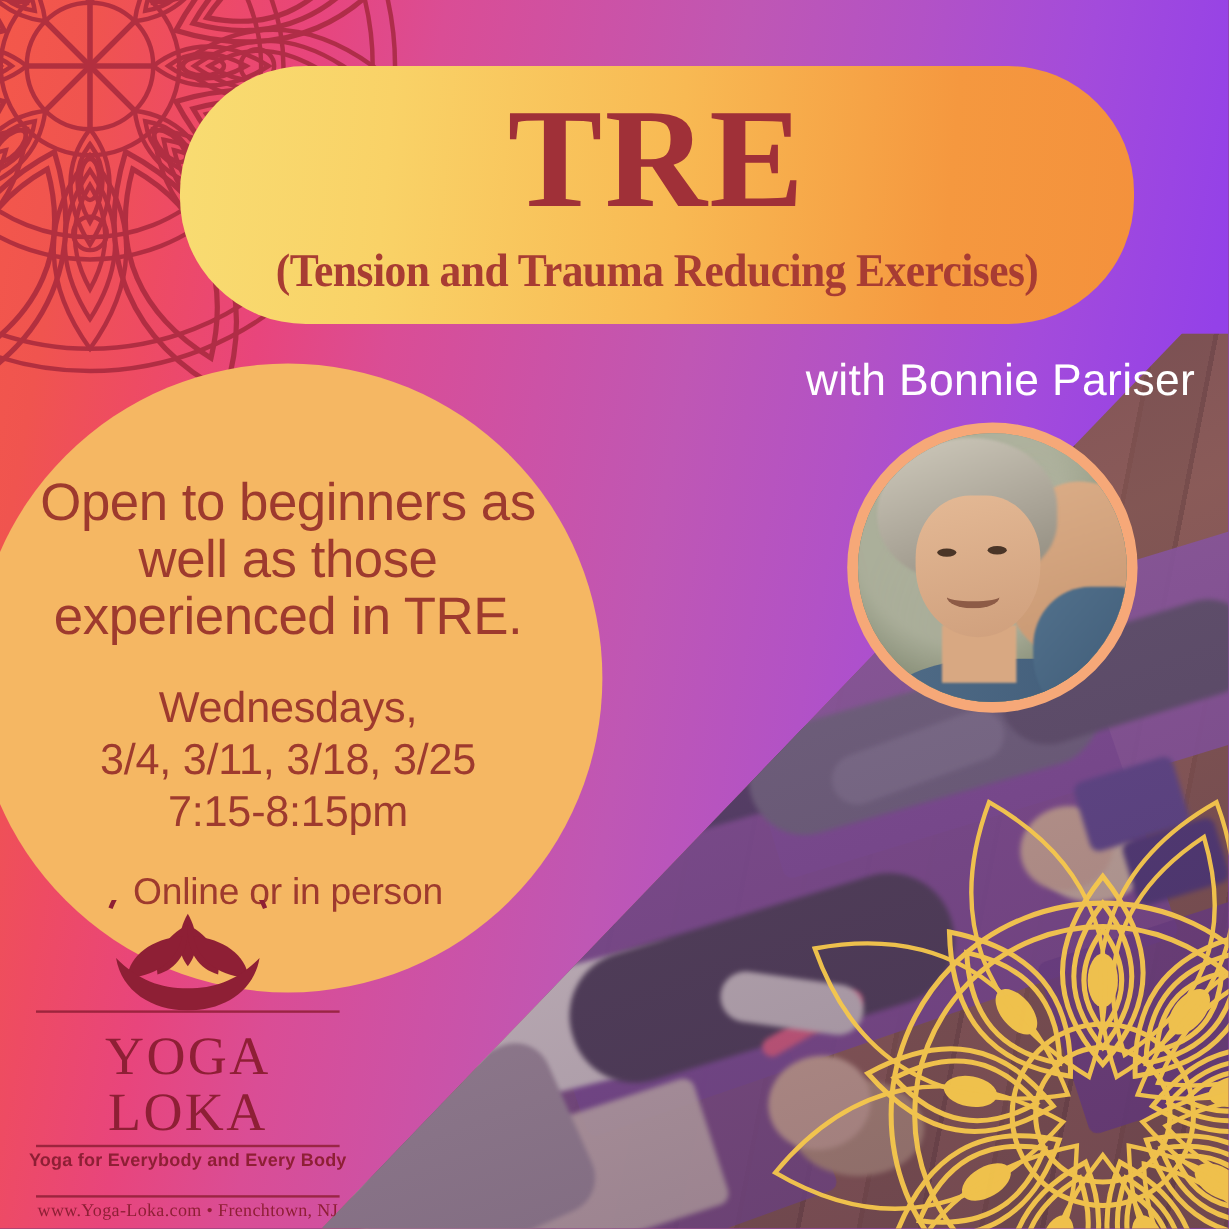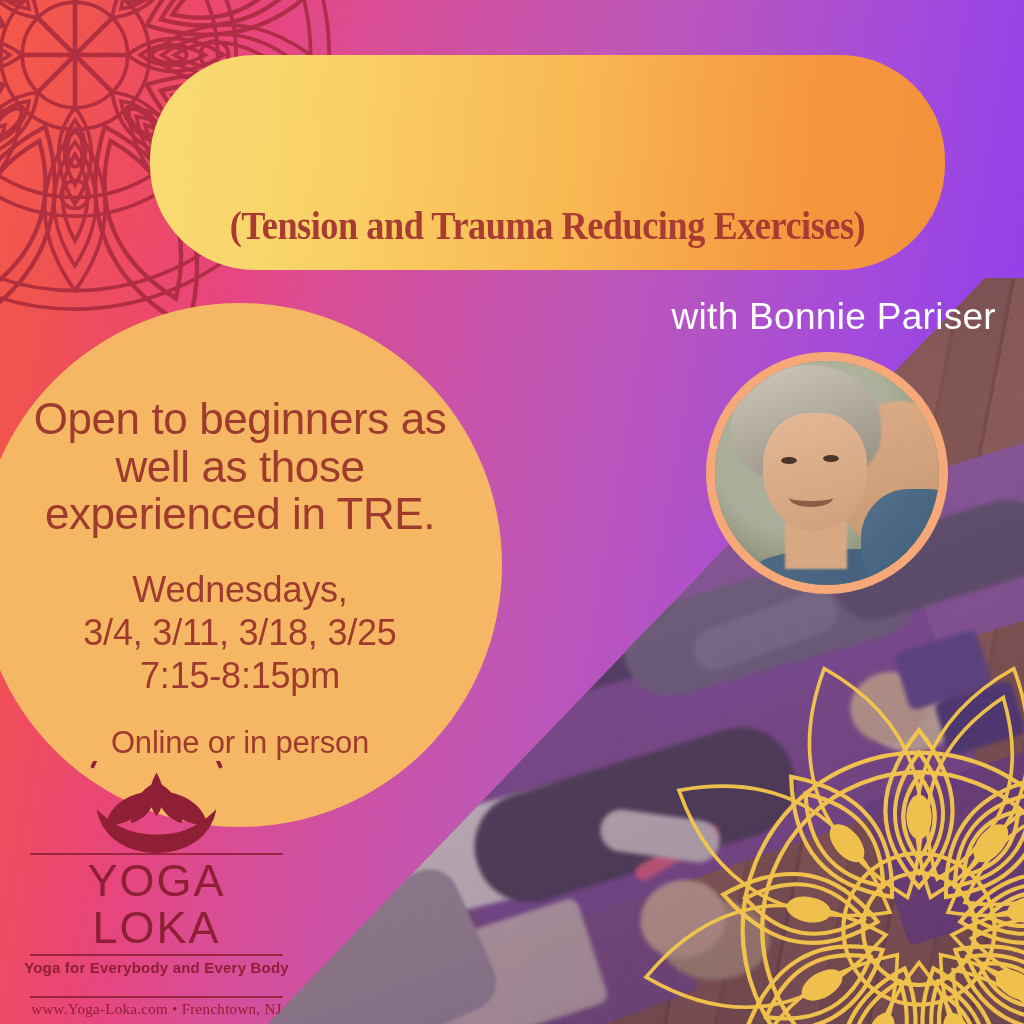--- a/index.html
+++ b/index.html
@@ -220,24 +220,24 @@
 
   
   .logo{
     position:absolute;left:24px;bottom:6px;width:265px;
     color:#8E1F35;
     text-align:center;
   }
   .logo-mark{width:100%;height:92px;display:block;}
   .logo-rule{height:2px;background:#8E1F35;opacity:.85;margin:0 6px;}
   .logo-name{
-    font-family:Liberation Sans, sans-serif;
+    font-family:Liberation Serif, serif;
     font-size:45px;letter-spacing:2px;
     line-height:1.05;
-    padding:2px 0 3px;
+    padding:13px 0 3px;
     color:#8E1F35;
   }
   .logo-tag{
     font-size:15px;font-weight:bold;letter-spacing:.2px;
     padding:3px 0 20px;color:#8E1F35;
   }
   .logo-url{
     font-family:"Liberation Serif", serif;
     font-size:15px;letter-spacing:.3px;
     padding-top:3px;color:#8E1F35;
@@ -378,20 +378,21 @@
         <path d="M200 30 C226 66 228 104 200 140 C172 104 174 66 200 30 Z" transform="rotate(247.5 200 200)"></path>
         <path d="M200 10 C236 54 238 104 200 150 C162 104 164 54 200 10 Z" transform="rotate(292.5 200 200)"></path>
         <path d="M200 30 C226 66 228 104 200 140 C172 104 174 66 200 30 Z" transform="rotate(292.5 200 200)"></path>
         <path d="M200 10 C236 54 238 104 200 150 C162 104 164 54 200 10 Z" transform="rotate(337.5 200 200)"></path>
         <path d="M200 30 C226 66 228 104 200 140 C172 104 174 66 200 30 Z" transform="rotate(337.5 200 200)"></path>
       </g>
     </g>
   </svg>
 
   <div class="title-panel">
+    <div class="tre-title">TRE</div>
     <div class="tre-sub">(Tension and Trauma Reducing Exercises)</div>
   </div>
 
   <div class="with-name">with Bonnie Pariser</div>
 
   <div class="portrait">
     <div class="pt-bg"></div>
     <div class="pt-rock"></div>
     <div class="pt-shirt"></div>
     <div class="pt-neck"></div>

